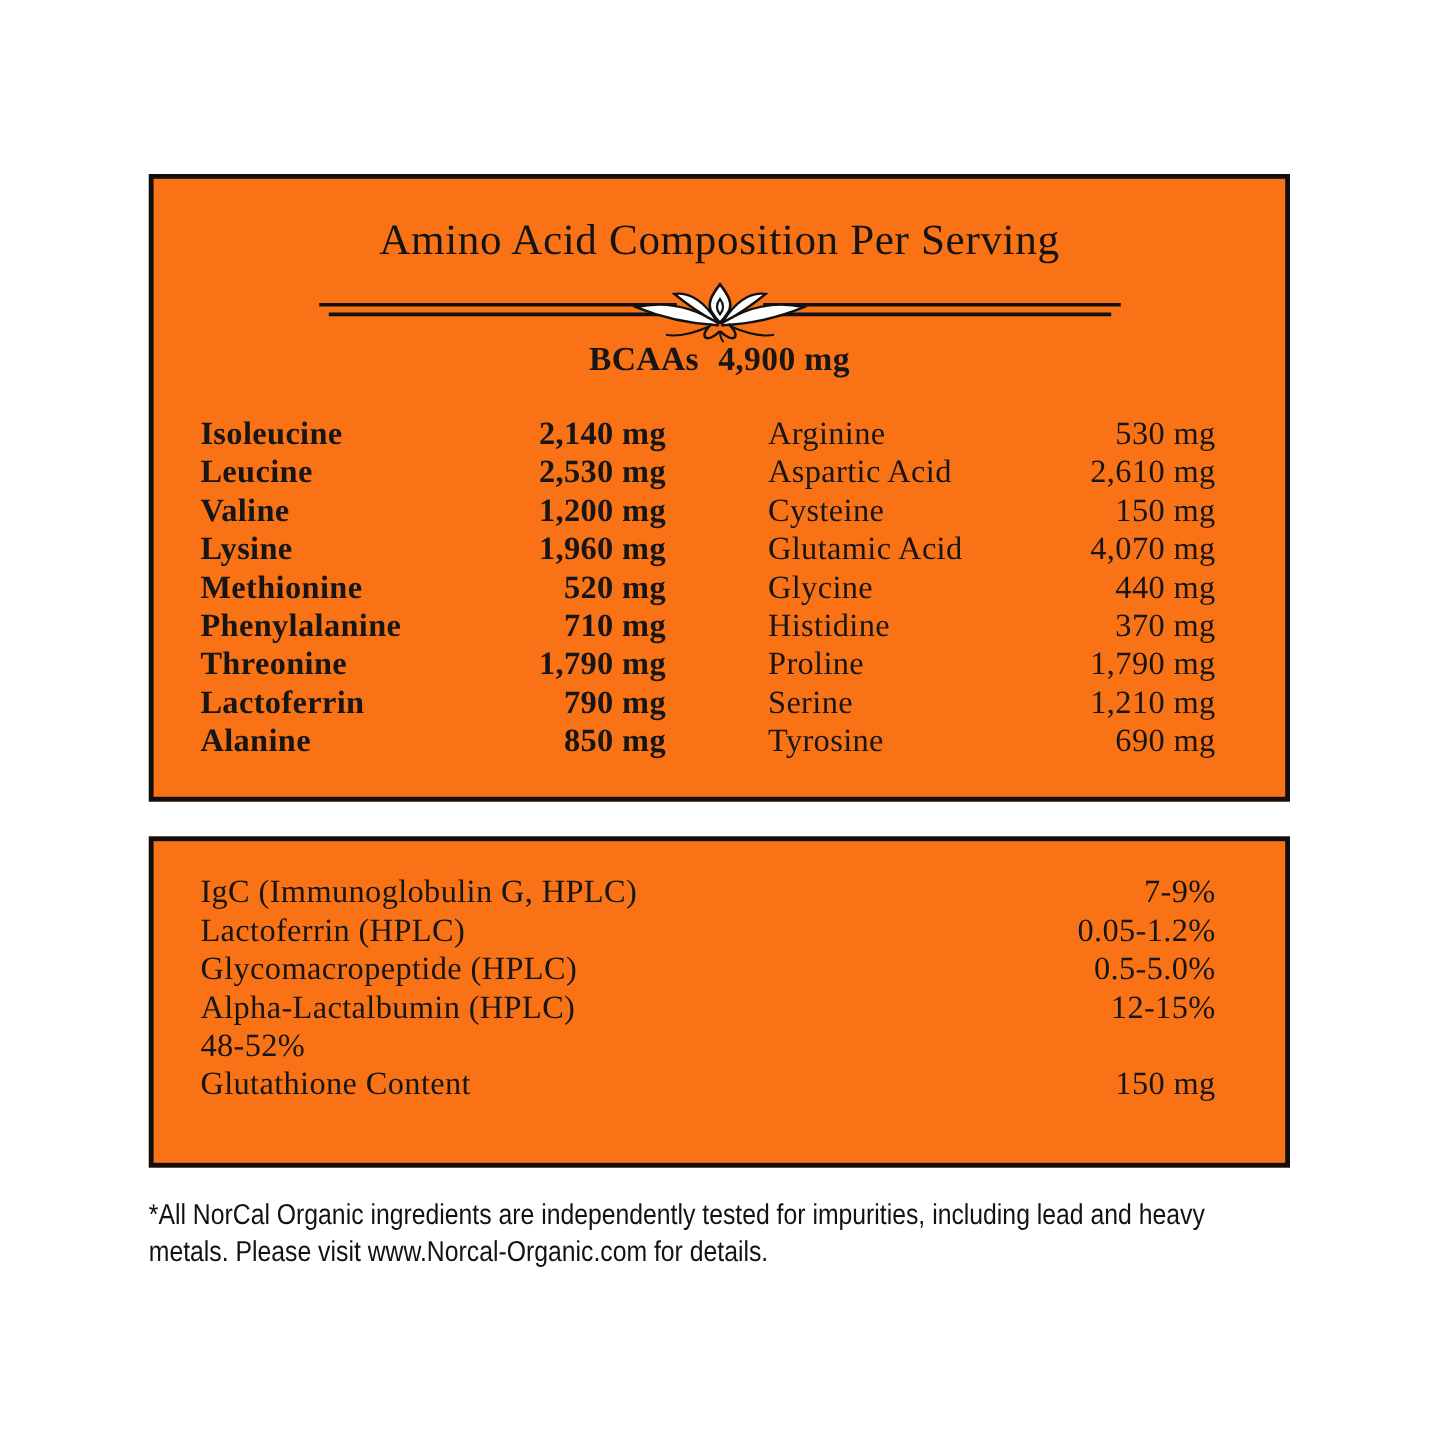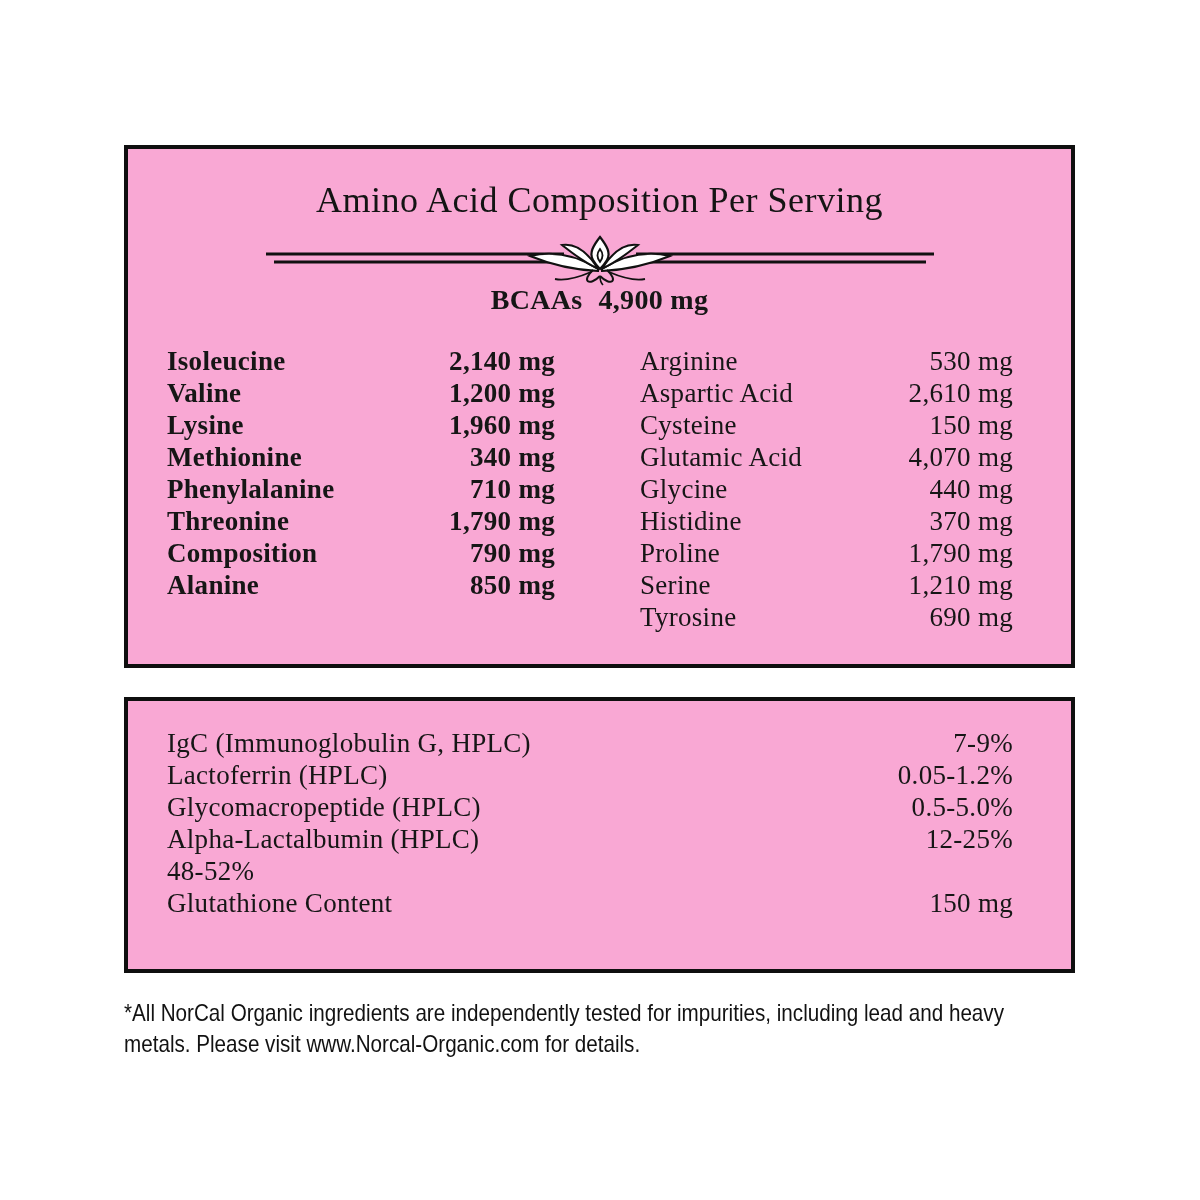--- a/index.html
+++ b/index.html
@@ -11,21 +11,21 @@
     background: #ffffff;
     font-family: "Liberation Serif", serif;
     color: #161616;
     overflow: hidden;
   }
   .panel {
     position: absolute;
     left: 124px;
     width: 951px;
     border: 4px solid #0f0f0f;
-    background: #f9a8d4;
+    background: #f97316;
   }
   .panel-amino { top: 145px; height: 523px; padding-top: 30px; }
   .panel-fractions { top: 697px; height: 276px; padding: 26px 58px 0 39px; }
 
   .panel-title {
     text-align: center;
     font-size: 36px;
     line-height: 42px;
     letter-spacing: 0.5px;
     color: #141414;
@@ -117,41 +117,45 @@
       <span>BCAAs</span><span class="bcaa-value">4,900 mg</span>
     </div>
 
     <div class="amino-table">
       <div class="amino-col col-left">
         <div class="row">
             <span>Isoleucine</span>
             <span class="val">2,140 mg</span>
           </div>
         <div class="row">
+            <span>Leucine</span>
+            <span class="val">2,530 mg</span>
+          </div>
+        <div class="row">
             <span>Valine</span>
             <span class="val">1,200 mg</span>
           </div>
         <div class="row">
             <span>Lysine</span>
             <span class="val">1,960 mg</span>
           </div>
         <div class="row">
             <span>Methionine</span>
-            <span class="val">340 mg</span>
+            <span class="val">520 mg</span>
           </div>
         <div class="row">
             <span>Phenylalanine</span>
             <span class="val">710 mg</span>
           </div>
         <div class="row">
             <span>Threonine</span>
             <span class="val">1,790 mg</span>
           </div>
         <div class="row">
-            <span>Composition</span>
+            <span>Lactoferrin</span>
             <span class="val">790 mg</span>
           </div>
         <div class="row">
             <span>Alanine</span>
             <span class="val">850 mg</span>
           </div>
       </div>
       <div class="amino-col col-right">
         <div class="row">
             <span>Arginine</span>
@@ -202,21 +206,21 @@
       <div class="row">
           <span>Lactoferrin (HPLC)</span>
           <span class="val">0.05-1.2%</span>
         </div>
       <div class="row">
           <span>Glycomacropeptide (HPLC)</span>
           <span class="val">0.5-5.0%</span>
         </div>
       <div class="row">
           <span>Alpha-Lactalbumin (HPLC)</span>
-          <span class="val">12-25%</span>
+          <span class="val">12-15%</span>
         </div>
       <div class="row">
           <span class="val">48-52%</span>
         </div>
       <div class="row">
           <span>Glutathione Content</span>
           <span class="val">150 mg</span>
         </div>
     </div>
   </div>

